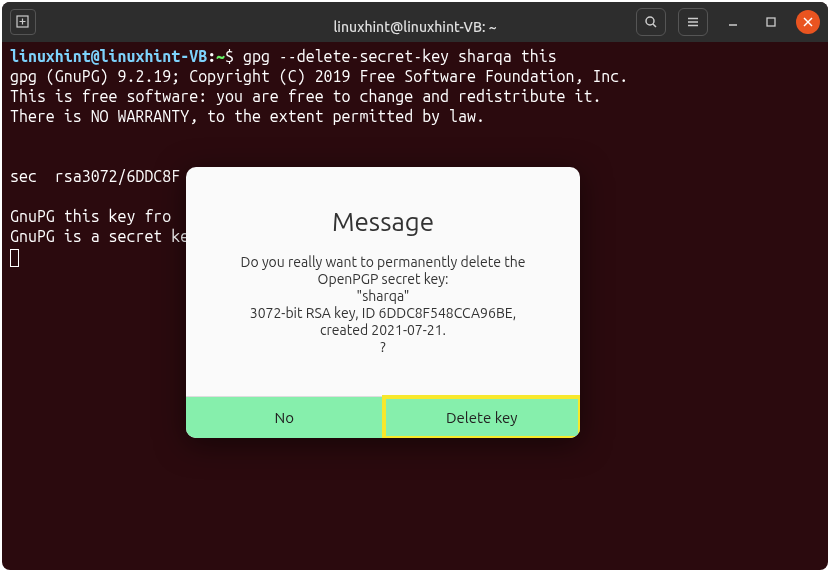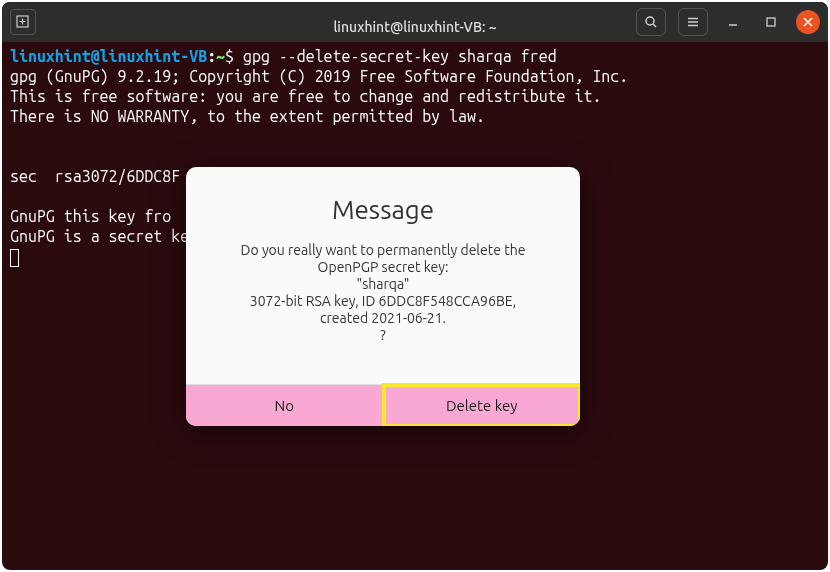--- a/index.html
+++ b/index.html
@@ -80,42 +80,42 @@
       height: 24px;
     }
     .terminal-body {
       font-family: "Ubuntu Mono", "Courier New", monospace;
       font-size: 16px;
       line-height: 20px;
       color: #ffffff;
       padding: 4px 8px;
       white-space: pre;
     }
-    .prompt-user { color: #0ea5e9; font-weight: bold; }
+    .prompt-user { color: #7dd3fc; font-weight: bold; }
     .prompt-sep { color: #ffffff; font-weight: bold;}
     .prompt-path { color: #66f266; font-weight: bold;}
     .cursor {
       display: inline-block;
       width: 9px;
       height: 18px;
       border: 1px solid #fff;
       vertical-align: middle;
     }
     .dialog-overlay {
       position: absolute;
       top: 165px;
       left: 184px;
       width: 394px;
       background: #fafafa;
       border-radius: 10px;
       box-shadow: 0 6px 30px rgba(0,0,0,0.5);
       overflow: hidden;
     }
     .dialog-content {
-      padding: 28px 28px 40px 28px;
+      padding: 40px 28px 40px 28px;
       text-align: center;
     }
     .dialog-title {
       font-size: 26px;
       color: #333;
       margin-bottom: 18px;
       font-weight: 400;
     }
     .dialog-text {
       font-size: 14px;
@@ -128,21 +128,21 @@
       border-top: 1px solid #ddd;
       height: 42px;
     }
     .dialog-btn {
       flex: 1;
       display: flex;
       align-items: center;
       justify-content: center;
       font-size: 15px;
       color: #222;
-      background: #f9a8d4;
+      background: #86efac;
     }
     .dialog-btn:first-child {
       border-right: 1px solid #ddd;
     }
     .dialog-btn.highlighted {
       outline: 4px solid #f7e82b;
       outline-offset: -2px;
       z-index: 1;
       text-align: right;
     }
@@ -188,40 +188,40 @@
       </div>
       <div class="icon-btn close-btn">
         <svg width="10" height="10" viewBox="0 0 10 10">
             <line x1="1" y1="1" x2="9" y2="9" stroke="#fff" stroke-width="1.5"></line>
             <line x1="9" y1="1" x2="1" y2="9" stroke="#fff" stroke-width="1.5"></line>
           </svg>
       </div>
     </div>
   </div>
 
-  <div class="terminal-body"><span class="prompt-user">linuxhint@linuxhint-VB</span><span class="prompt-sep">:</span><span class="prompt-path">~</span><span>$ </span><span>gpg --delete-secret-key sharqa fred</span>
+  <div class="terminal-body"><span class="prompt-user">linuxhint@linuxhint-VB</span><span class="prompt-sep">:</span><span class="prompt-path">~</span><span>$ </span><span>gpg --delete-secret-key sharqa this</span>
 <span>gpg (GnuPG) 9.2.19; Copyright (C) 2019 Free Software Foundation, Inc.</span>
 <span>This is free software: you are free to change and redistribute it.</span>
 <span>There is NO WARRANTY, to the extent permitted by law.</span>
 <span></span>
 <span></span>
 <span>sec  rsa3072/6DDC8F</span>
 <span></span>
 <span>GnuPG this key fro</span>
 <span>GnuPG is a secret ke</span>
 <span class="cursor"></span></div>
 
   <div class="dialog-overlay">
     <div class="dialog-content">
       <div class="dialog-title">Message</div>
       <div class="dialog-text">Do you really want to permanently delete the
 OpenPGP secret key:
 "sharqa"
 3072-bit RSA key, ID 6DDC8F548CCA96BE,
-created 2021-06-21.
+created 2021-07-21.
 ?</div>
     </div>
     <div class="dialog-buttons">
       <div class="dialog-btn">No</div>
       <div class="dialog-btn highlighted">Delete key</div>
     </div>
   </div>
 </div>
 
 </body></html>

